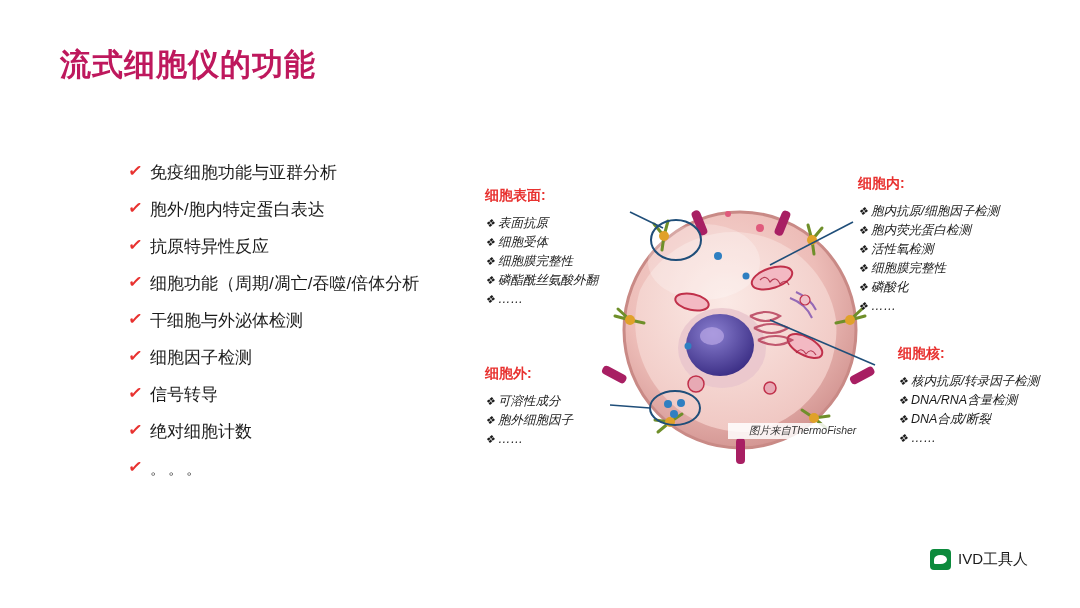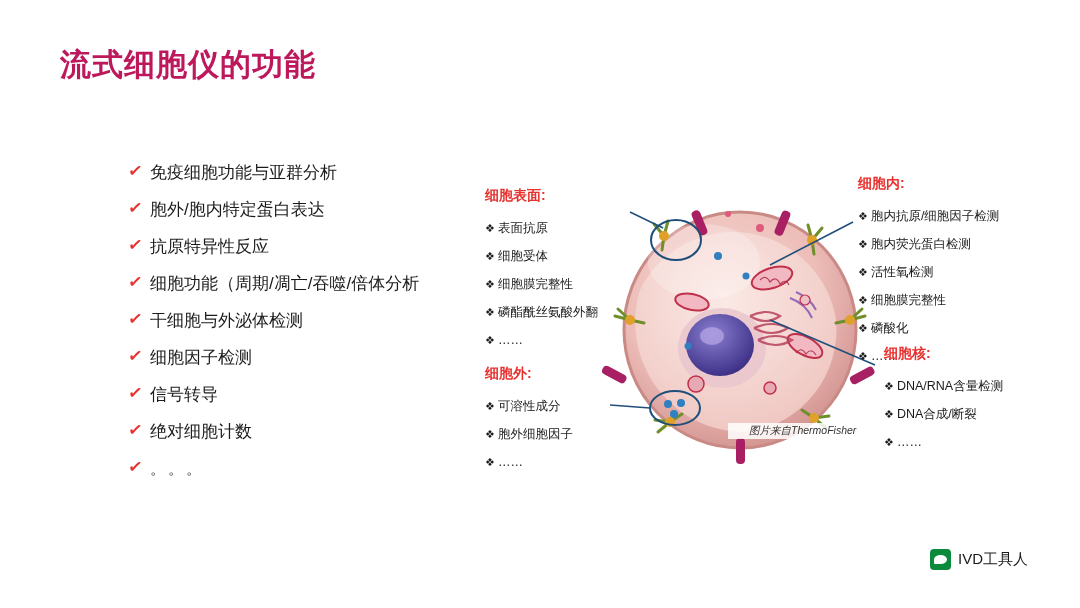--- a/index.html
+++ b/index.html
@@ -76,41 +76,42 @@
   .callout-title {
     color: #e8312f;
     font-weight: bold;
     font-size: 14px;
     margin-bottom: 9px;
     white-space: nowrap;
   }
   .callout-item {
     font-size: 12.5px;
     color: #1a1a1a;
-    line-height: 28px;
+    line-height: 19px;
     white-space: nowrap;
+    font-style: italic;
   }
   .callout-item .marker {
     color: #1a1a1a;
     margin-right: 3px;
     font-size: 11px;
   }
   .cell-surface {
     position: absolute;
     left: 15px;
     top: 27px;
   }
   .cell-inner {
     position: absolute;
     left: 388px;
     top: 15px;
   }
   .cell-nucleus {
     position: absolute;
-    left: 414px;
+    left: 428px;
     top: 185px;
   }
   .cell-outside {
     position: absolute;
     left: 15px;
     top: 205px;
   }
   .credit {
     position: absolute;
     left: 258px;
@@ -326,20 +327,21 @@
       <div class="callout-item"><span class="marker">❖</span><span>胞内抗原/细胞因子检测</span></div>
       <div class="callout-item"><span class="marker">❖</span><span>胞内荧光蛋白检测</span></div>
       <div class="callout-item"><span class="marker">❖</span><span>活性氧检测</span></div>
       <div class="callout-item"><span class="marker">❖</span><span>细胞膜完整性</span></div>
       <div class="callout-item"><span class="marker">❖</span><span>磷酸化</span></div>
       <div class="callout-item"><span class="marker">❖</span><span>……</span></div>
     </div>
 
     <div class="cell-nucleus">
       <div class="callout-title">细胞核:</div>
+      <div class="callout-item"><span class="marker">❖</span><span>核内抗原/转录因子检测</span></div>
       <div class="callout-item"><span class="marker">❖</span><span>DNA/RNA含量检测</span></div>
       <div class="callout-item"><span class="marker">❖</span><span>DNA合成/断裂</span></div>
       <div class="callout-item"><span class="marker">❖</span><span>……</span></div>
     </div>
 
     <div class="cell-outside">
       <div class="callout-title">细胞外:</div>
       <div class="callout-item"><span class="marker">❖</span><span>可溶性成分</span></div>
       <div class="callout-item"><span class="marker">❖</span><span>胞外细胞因子</span></div>
       <div class="callout-item"><span class="marker">❖</span><span>……</span></div>

